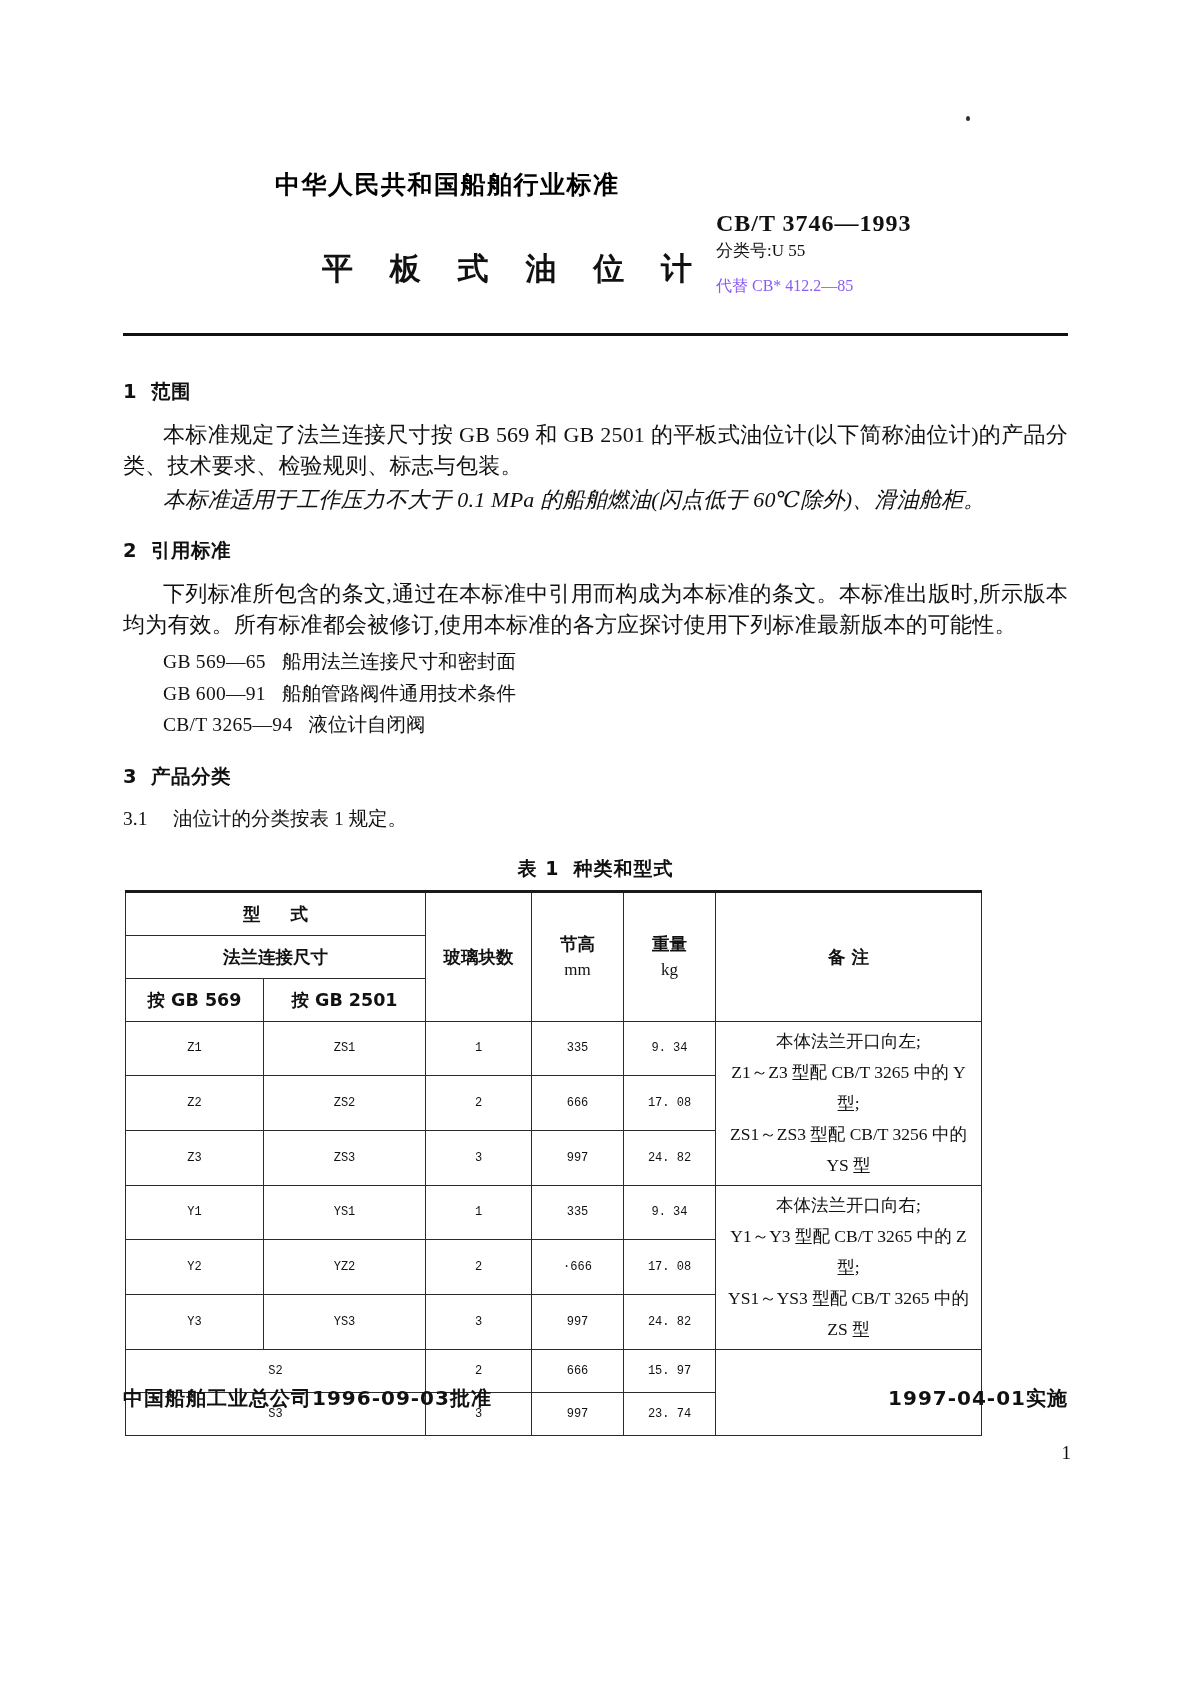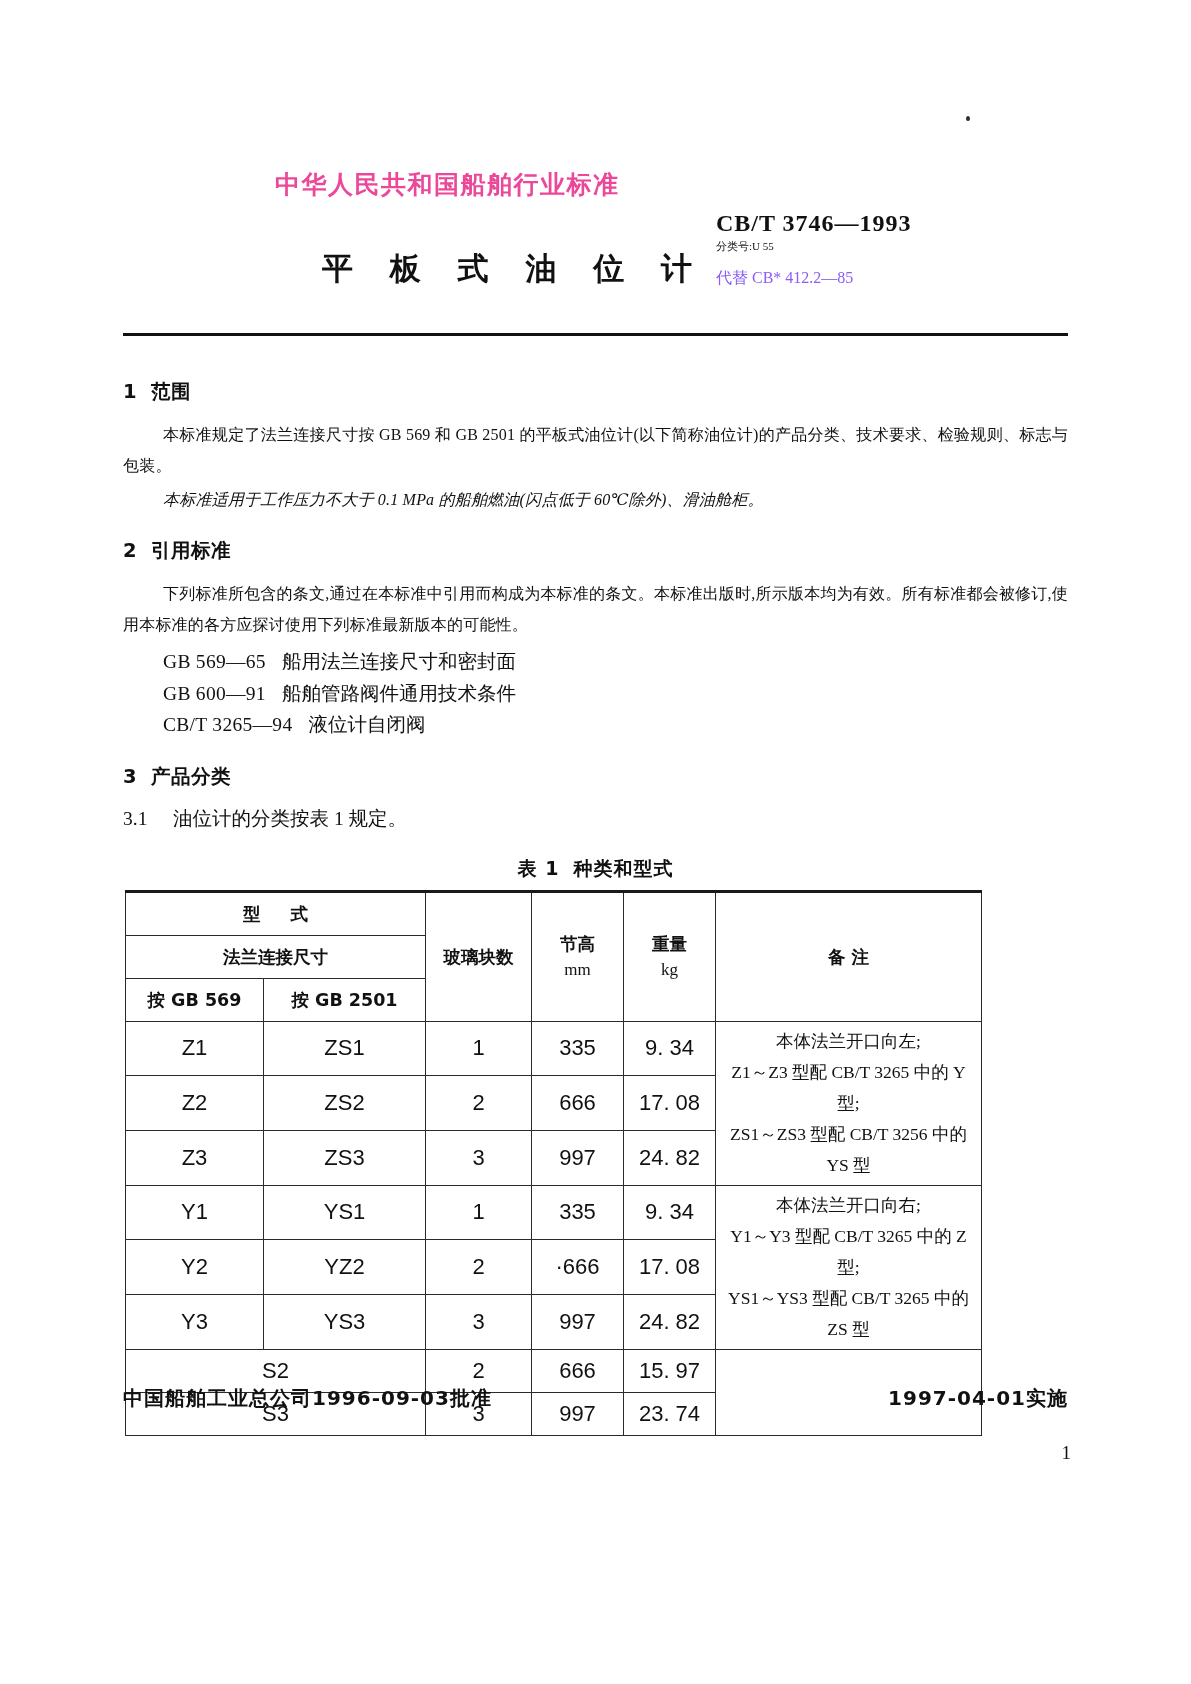--- a/index.html
+++ b/index.html
@@ -24,21 +24,21 @@
 
   
   .hdr-std-line {
     position: absolute;
     left: 275px;
     top: 168px;
     font-family: "DejaVu Sans", "Liberation Sans", sans-serif;
     font-weight: bold;
     font-size: 25px;
     letter-spacing: 1.5px;
-    color: #ec4899;
+    color: #000000;
   }
   .hdr-title {
     position: absolute;
     left: 322px;
     top: 248px;
     font-family: "DejaVu Sans", "Liberation Sans", sans-serif;
     font-weight: bold;
     font-size: 31px;
     letter-spacing: 13px;
     color: #111;
@@ -53,21 +53,21 @@
   .hdr-code {
     font-family: "Liberation Serif", serif;
     font-weight: bold;
     font-size: 24px;
     letter-spacing: 1px;
     color: #111;
     white-space: nowrap;
   }
   .hdr-class {
     font-family: "Liberation Serif", serif;
-    font-size: 11px;
+    font-size: 17px;
     margin-top: 2px;
     color: #111;
     white-space: nowrap;
   }
   .hdr-replace {
     font-family: Liberation Serif, serif;
     font-size: 16px;
     margin-top: 14px;
     color: #8b5cf6;
     white-space: nowrap;
@@ -107,21 +107,21 @@
     letter-spacing: 0.5px;
     color: #111;
   }
   h2.sec .num {
     font-weight: bold;
     display: inline-block;
     min-width: 28px;
   }
   p.para {
     font-family: "Liberation Serif", "DejaVu Serif", serif;
-    font-size: 16px;
+    font-size: 22px;
     line-height: 31px;
     margin: 0 0 0 0;
     text-indent: 40px;
     text-align: justify;
     color: #111;
     letter-spacing: 0.2px;
   }
   p.para2 { margin-top: 3px; font-style: italic; }
   .gap-sec { height: 22px; }
 
@@ -167,22 +167,22 @@
   table.t1 {
     border-collapse: collapse;
     width: 856px;
     margin-left: 2px;
     table-layout: fixed;
   }
   table.t1 td {
     border: 1px solid #2b2b2b;
     text-align: center;
     vertical-align: middle;
-    font-family: Liberation Sans, sans-serif;
-    font-size: 22px;
+    font-family: Liberation Mono, monospace;
+    font-size: 12px;
     color: #111;
     padding: 0;
     height: 42px;
   }
   table.t1 td.hd {
     font-family: "DejaVu Sans", "Liberation Sans", sans-serif;
     font-weight: bold;
     font-size: 17.5px;
   }
   table.t1 td.hd-unit {

